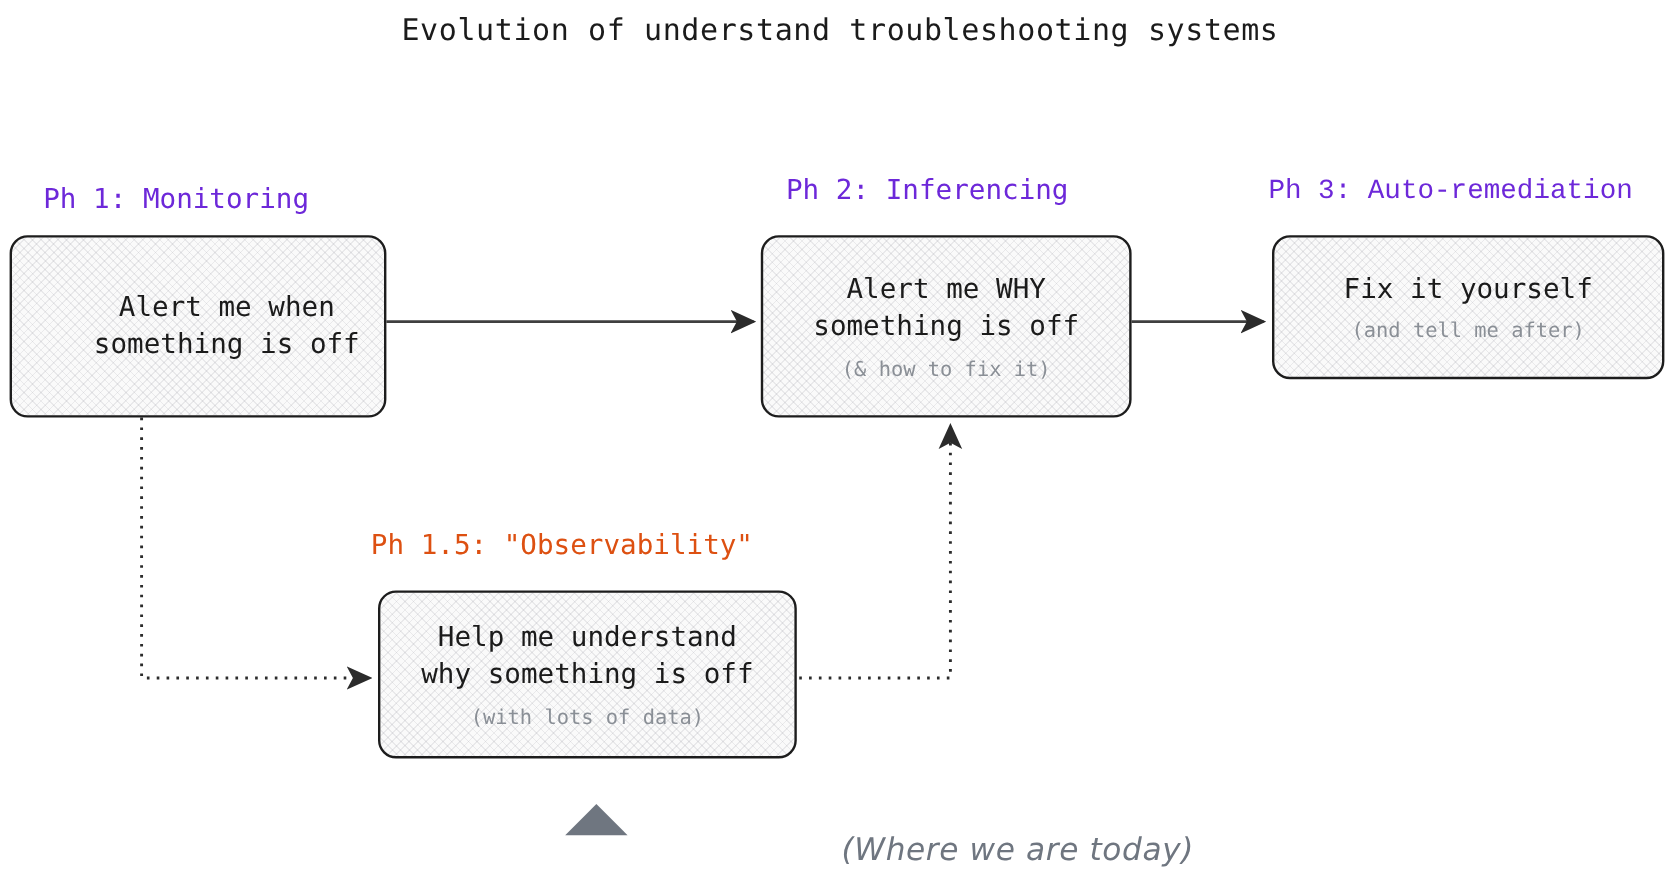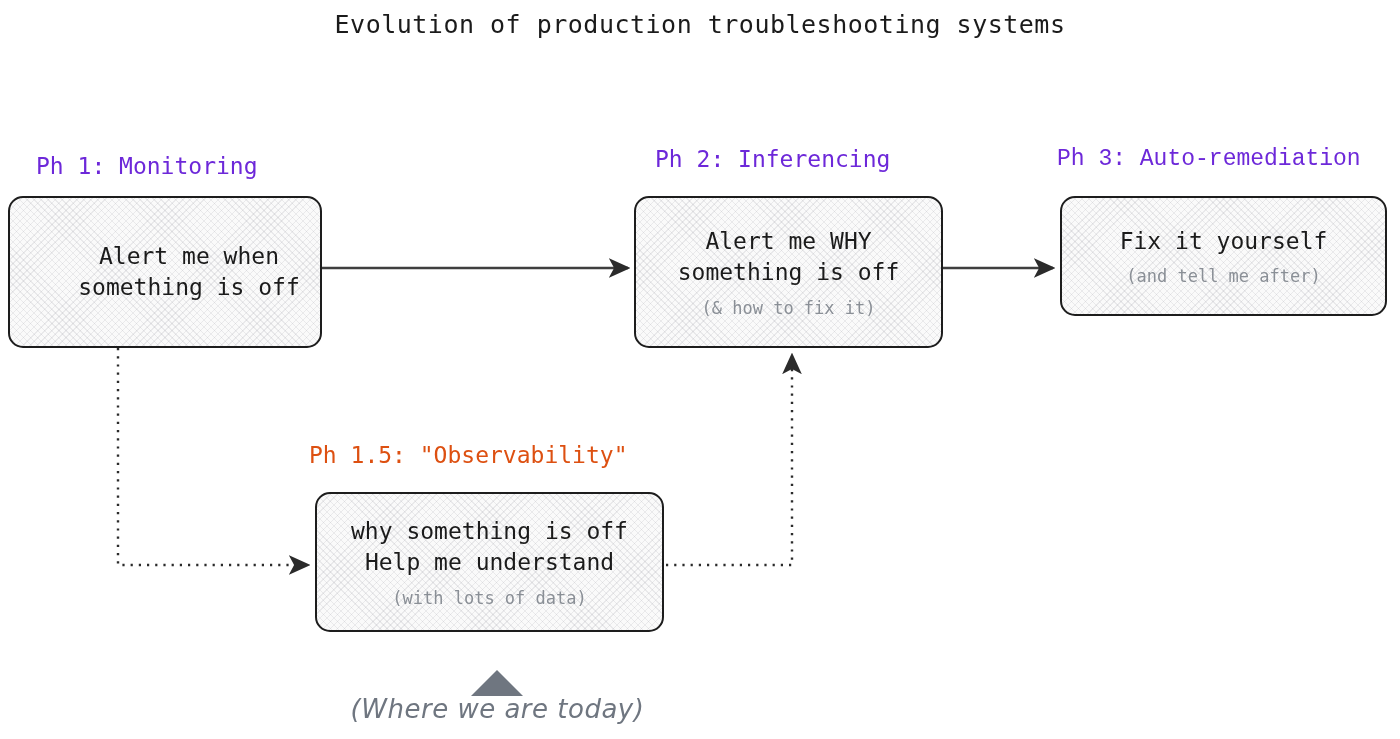--- a/index.html
+++ b/index.html
@@ -98,34 +98,34 @@
     height: 0;
     border-left: 26px solid transparent;
     border-right: 26px solid transparent;
     border-bottom: 26px solid #6f7680;
   }
   #today-note {
     position: absolute;
     left: 0;
     top: 694px;
     width: 995px;
-    text-align: center;
+    text-align: right;
     font-size: 26px;
     color: #6f7680;
     font-family: "DejaVu Sans", "Liberation Sans", sans-serif;
     font-style: italic;
     letter-spacing: 0.5px;
   }
 </style>
 </head>
 <body>
 
 <div id="diagram-canvas">
 
-  <div id="diagram-title">Evolution of production troubleshooting systems</div>
+  <div id="diagram-title">Evolution of understand troubleshooting systems</div>
 
   <svg id="connectors" viewBox="0 0 1400 739" width="1400" height="739">
     <defs>
       <marker id="arrowSolid" markerWidth="9" markerHeight="9" refX="8" refY="4.5" orient="auto" markerUnits="strokeWidth">
         <path d="M0,0.4 L9,4.5 L0,8.6 L2.2,4.5 Z" fill="#2b2b2b"></path>
       </marker>
       <marker id="arrowDot" markerWidth="9" markerHeight="9" refX="8" refY="4.5" orient="auto" markerUnits="strokeWidth">
         <path d="M0,0.4 L9,4.5 L0,8.6 L2.2,4.5 Z" fill="#2b2b2b"></path>
       </marker>
     </defs>
@@ -157,21 +157,21 @@
   <div class="phase-label green" style="left:1057px; top:146px;font-family:Liberation Mono, monospace;">Ph 3: Auto-remediation</div>
 
   <div class="node-box" style="left:1060px; top:196px; width:327px; height:120px;">
     <div class="node-line">Fix it yourself</div>
     <div class="node-sub">(and tell me after)</div>
   </div>
 
   <div class="phase-label orange" style="left:309px; top:442px;">Ph 1.5: "Observability"</div>
 
   <div class="node-box" style="left:315px; top:492px; width:349px; height:140px;">
+    <div class="node-line">Help me understand</div>
     <div class="node-line">why something is off</div>
-    <div class="node-line">Help me understand</div>
     <div class="node-sub">(with lots of data)</div>
   </div>
 
   <div id="today-marker"></div>
   <div id="today-note">(Where we are today)</div>
 
 </div>
 
 </body></html>

